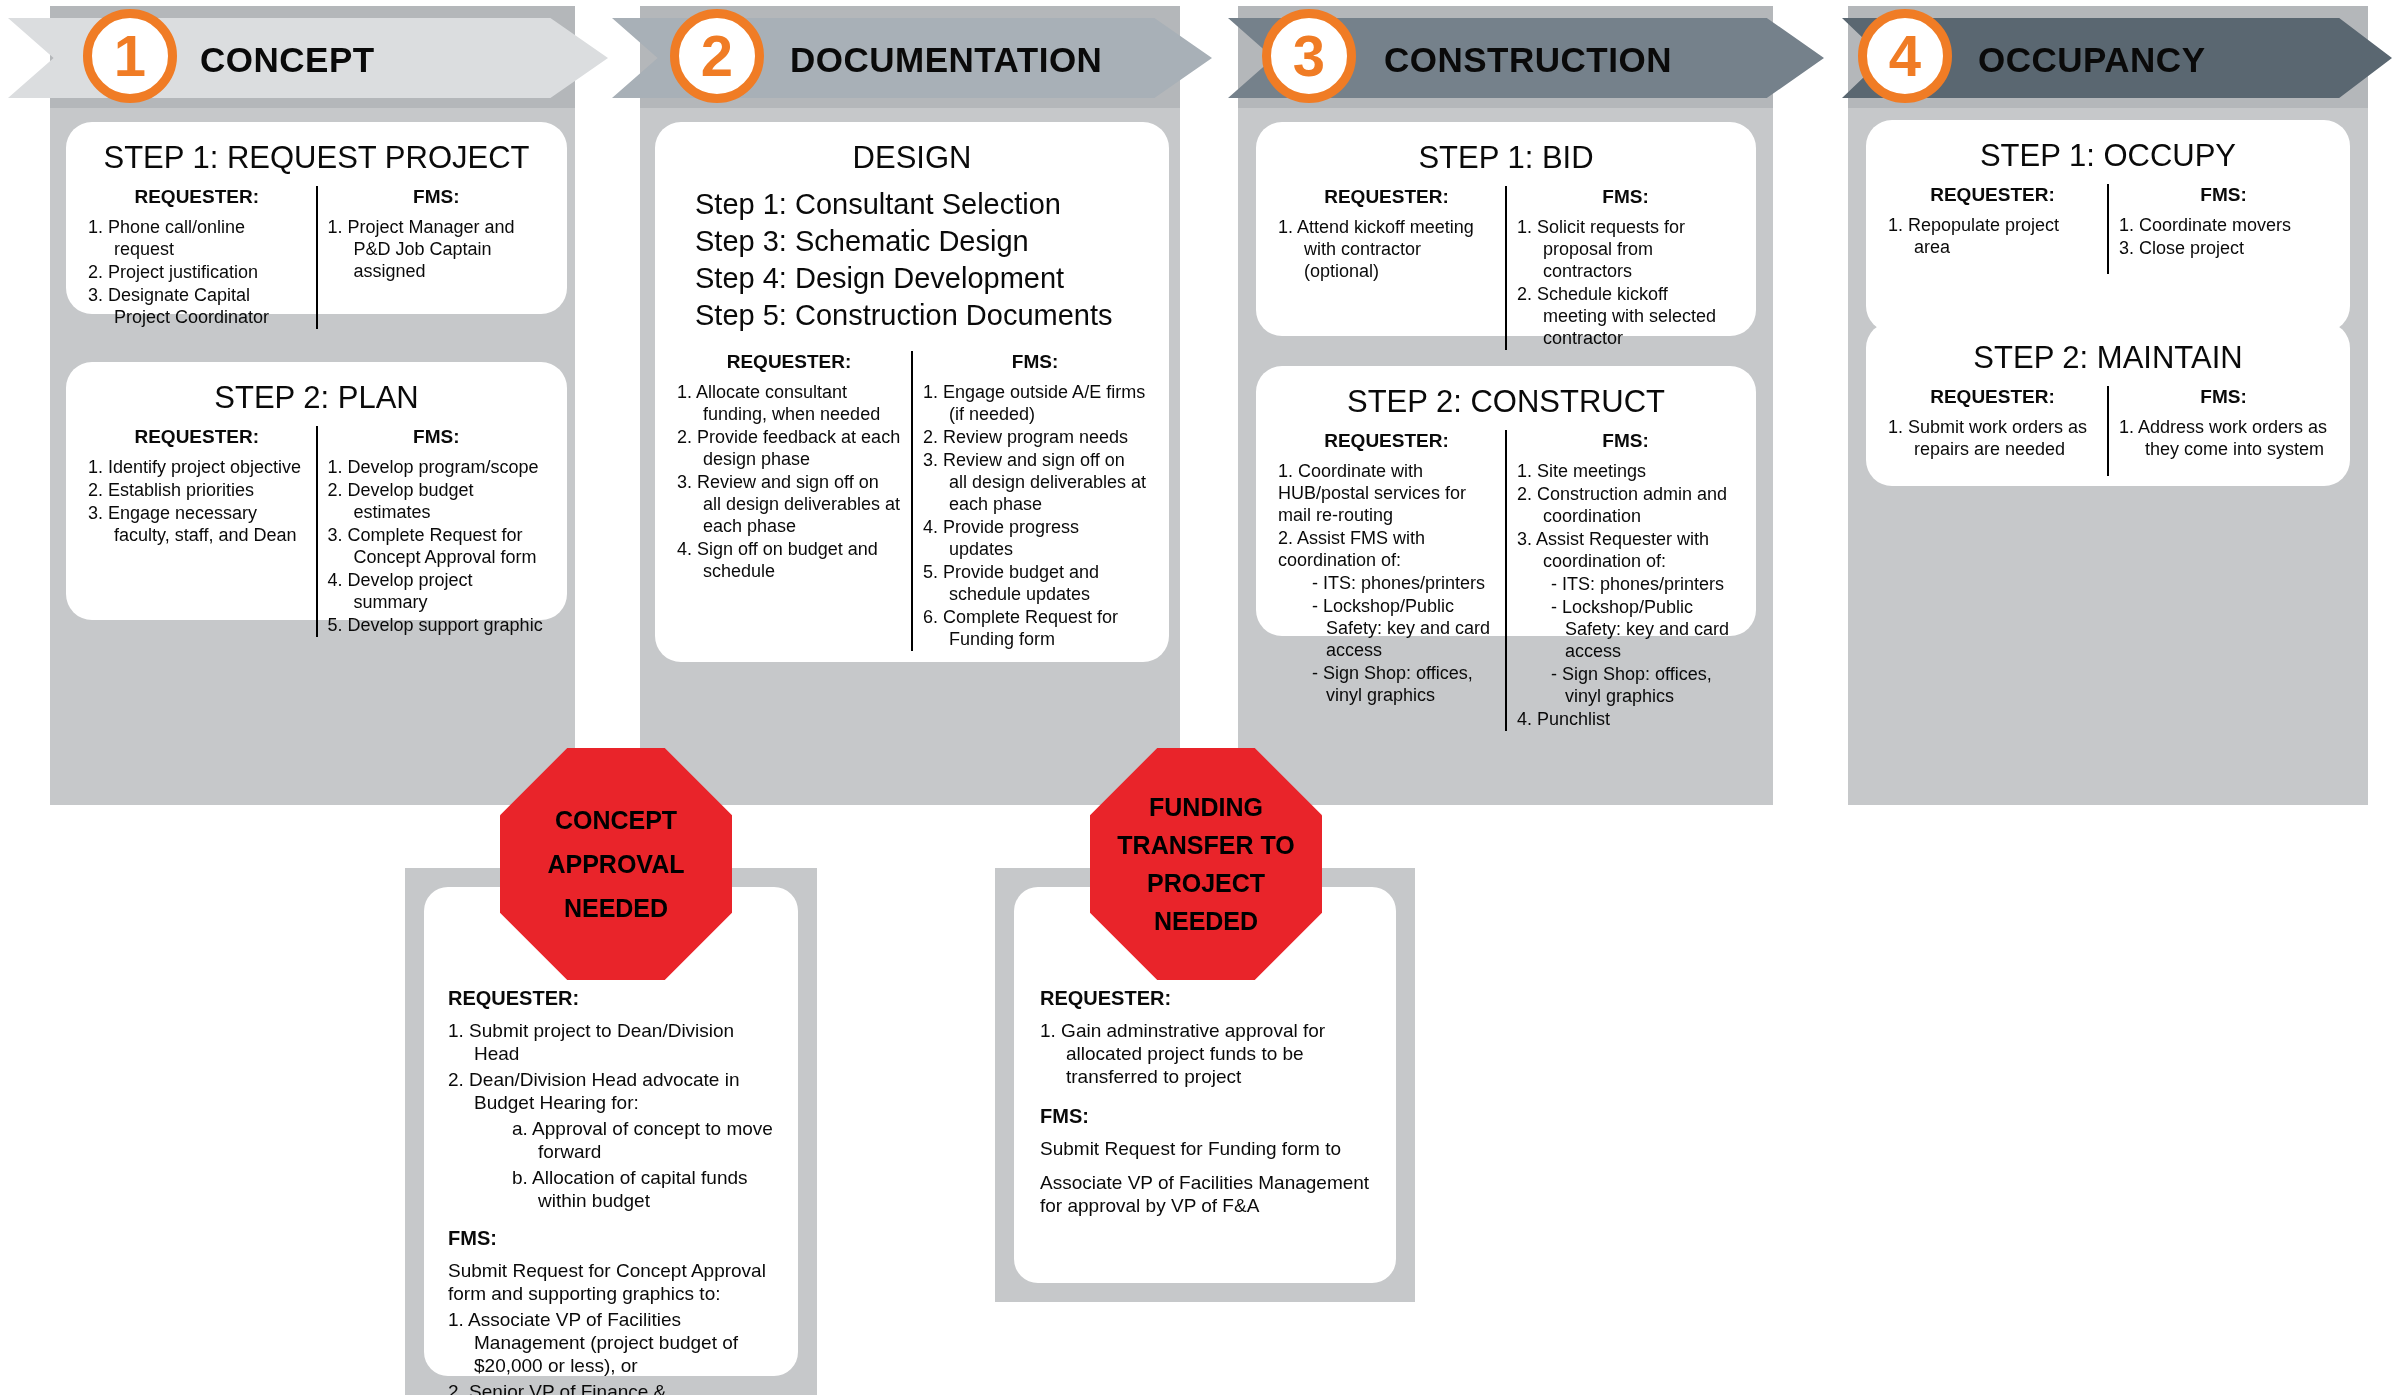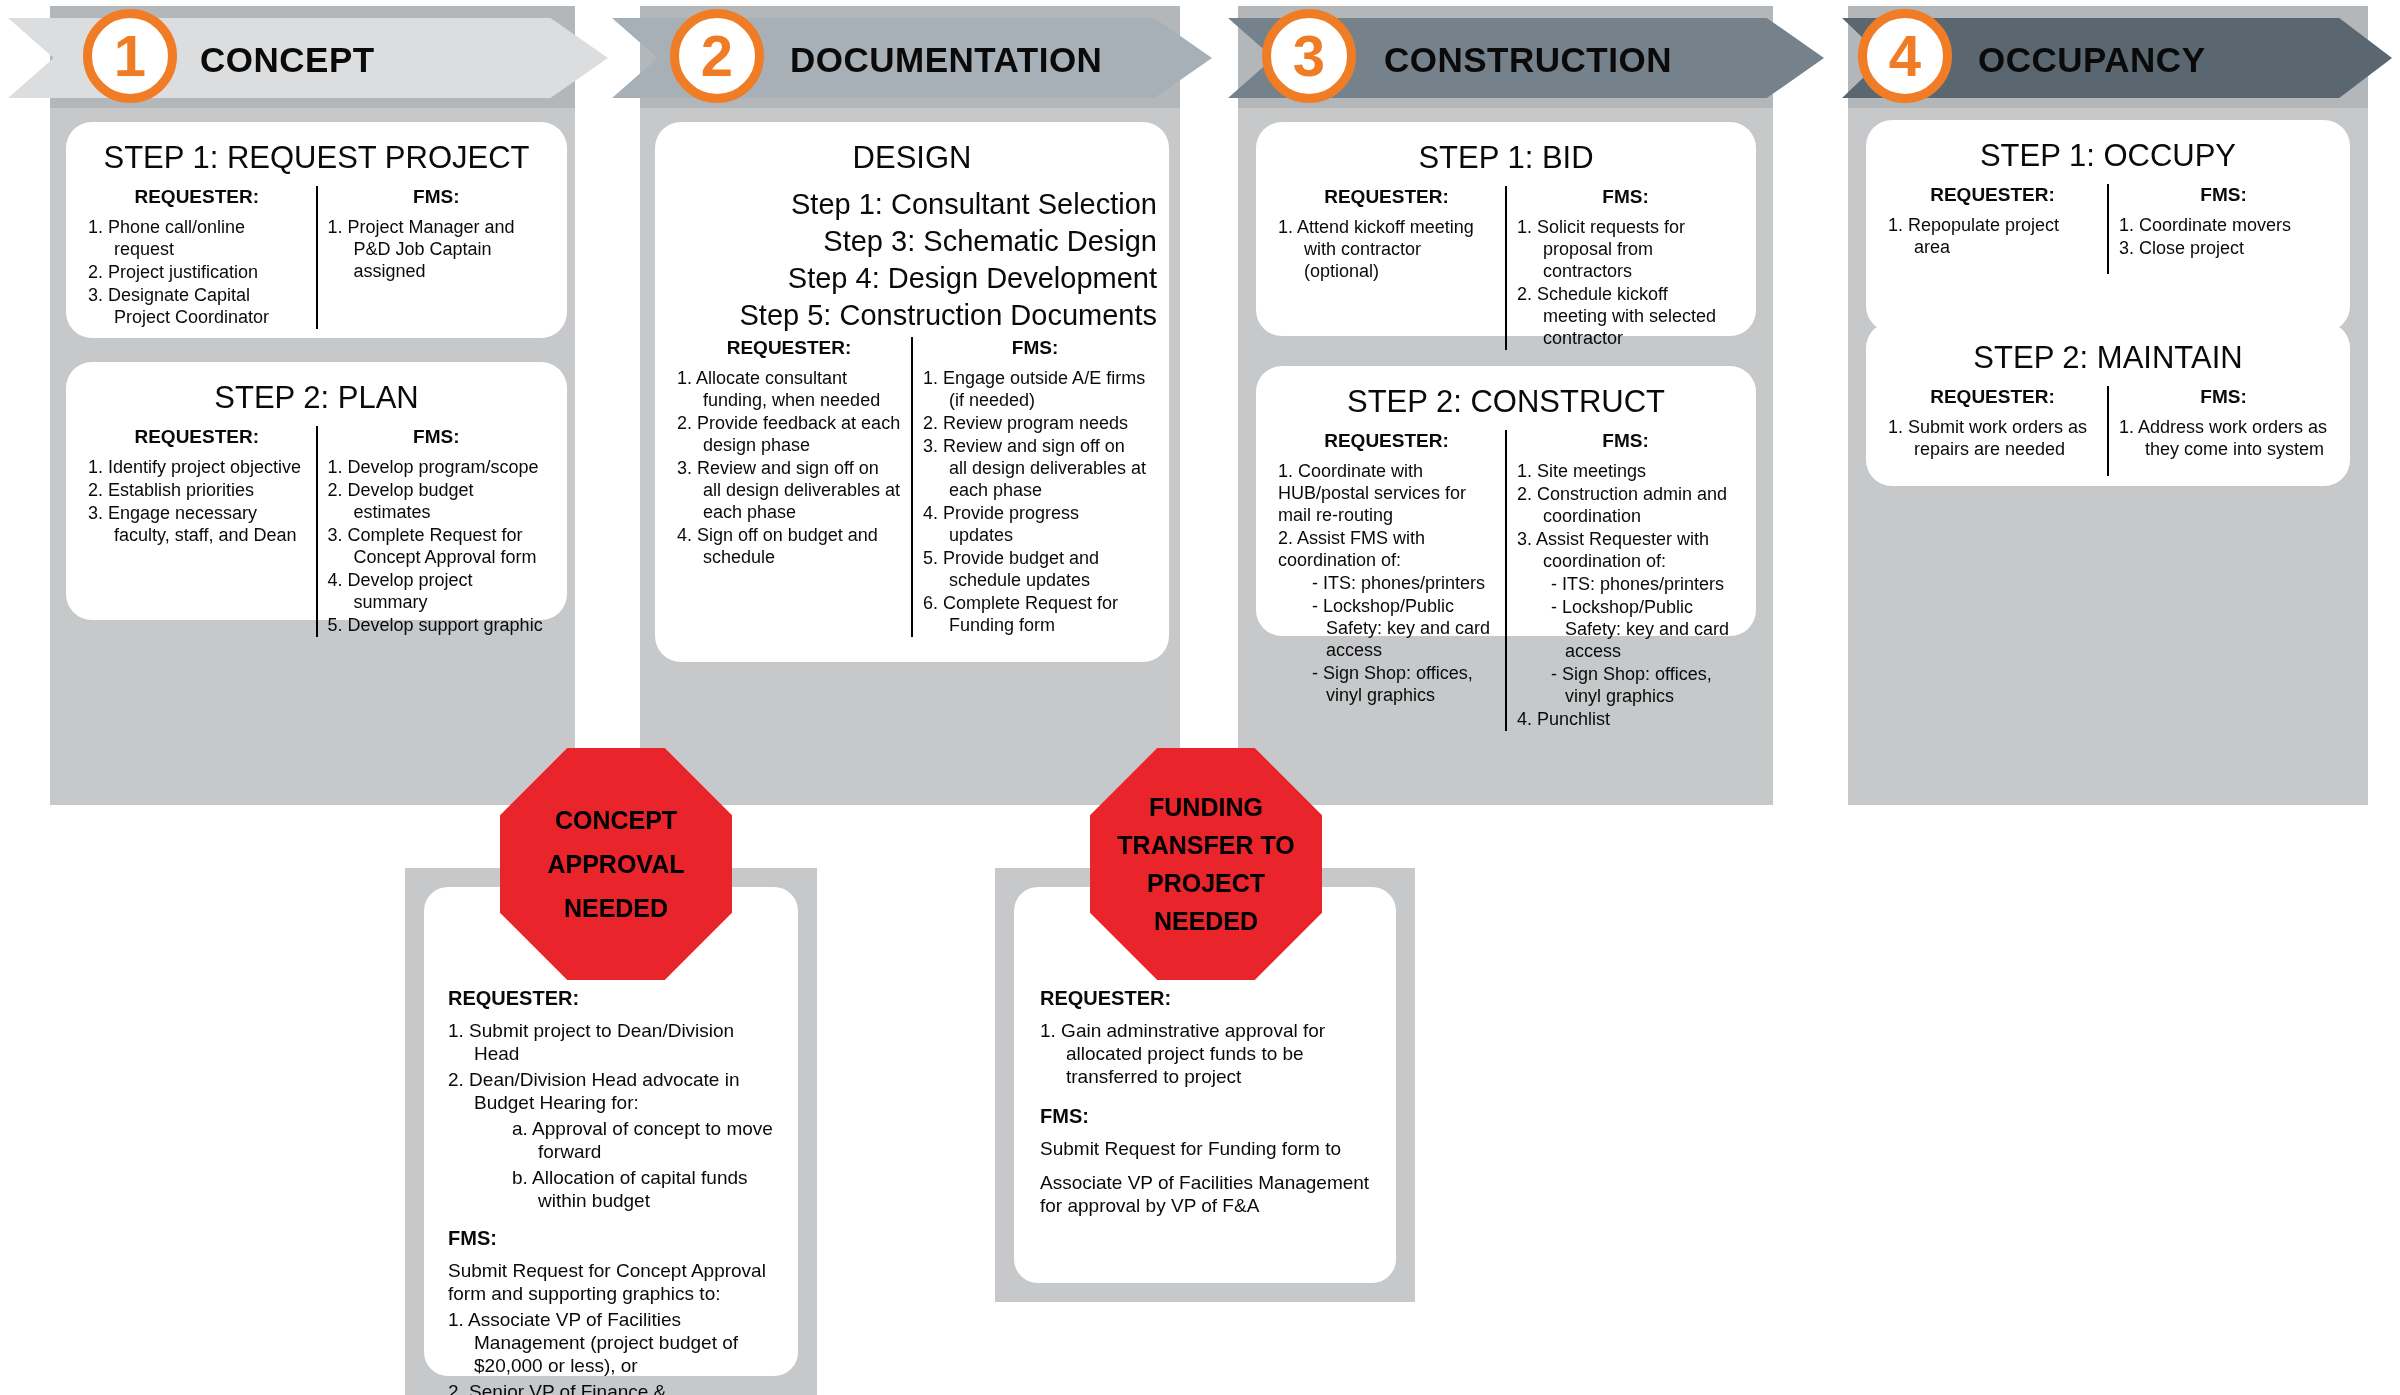--- a/index.html
+++ b/index.html
@@ -22,21 +22,21 @@
   .card{position:absolute;background:#ffffff;border-radius:26px;z-index:2;box-sizing:border-box;
         padding:10px 12px;}
   .card-title{font-size:31px;text-align:center;margin:8px 0 10px;}
   .cols{display:flex;align-items:stretch;}
   .col{flex:1;padding:0 10px;box-sizing:border-box;}
   .col.fms{border-left:2px solid #000;}
   .col-h{font-weight:bold;font-size:19px;text-align:center;margin-bottom:8px;}
   .li{font-size:18px;line-height:22px;padding-left:26px;text-indent:-26px;margin-bottom:1px;}
   .li.flat{padding-left:0;text-indent:0;}
   .li.sub{margin-left:34px;padding-left:14px;text-indent:-14px;}
-  .design-steps{padding-left:28px;margin-bottom:3px;text-align:right;}
+  .design-steps{padding-left:28px;margin-bottom:17px;}
   .design-step{font-size:29px;line-height:37px;}
   
   .stop{position:absolute;width:232px;height:232px;background:#e9242a;z-index:5;
         clip-path:polygon(29% 0%,71% 0%,100% 29%,100% 71%,71% 100%,29% 100%,0% 71%,0% 29%);
         display:flex;flex-direction:column;align-items:center;justify-content:center;}
   .stop-line{font-weight:bold;font-size:25px;color:#000;text-align:center;}
   .stop1 .stop-line{line-height:44px;}
   .stop2 .stop-line{line-height:38px;}
   
   .detail-card{position:absolute;background:#ffffff;border-radius:24px;z-index:2;box-sizing:border-box;}
@@ -75,21 +75,21 @@
   </div>
 <div class="circle" style="left:1858px;">
     <span>4</span>
   </div>
 
 <div class="blabel" style="left:200px;">CONCEPT</div>
 <div class="blabel" style="left:790px;">DOCUMENTATION</div>
 <div class="blabel" style="left:1384px;">CONSTRUCTION</div>
 <div class="blabel" style="left:1978px;">OCCUPANCY</div>
 
-<div class="card" style="left:66px;top:122px;width:501px;height:216px;">
+<div class="card" style="left:66px;top:122px;width:501px;height:192px;">
   <div class="card-title">STEP 1: REQUEST PROJECT</div>
   <div class="cols">
     <div class="col">
       <div class="col-h">REQUESTER:</div>
       <div class="li">1. Phone call/online request</div>
       <div class="li">2. Project justification</div>
       <div class="li">3. Designate Capital Project Coordinator</div>
     </div>
     <div class="col fms">
       <div class="col-h">FMS:</div>

